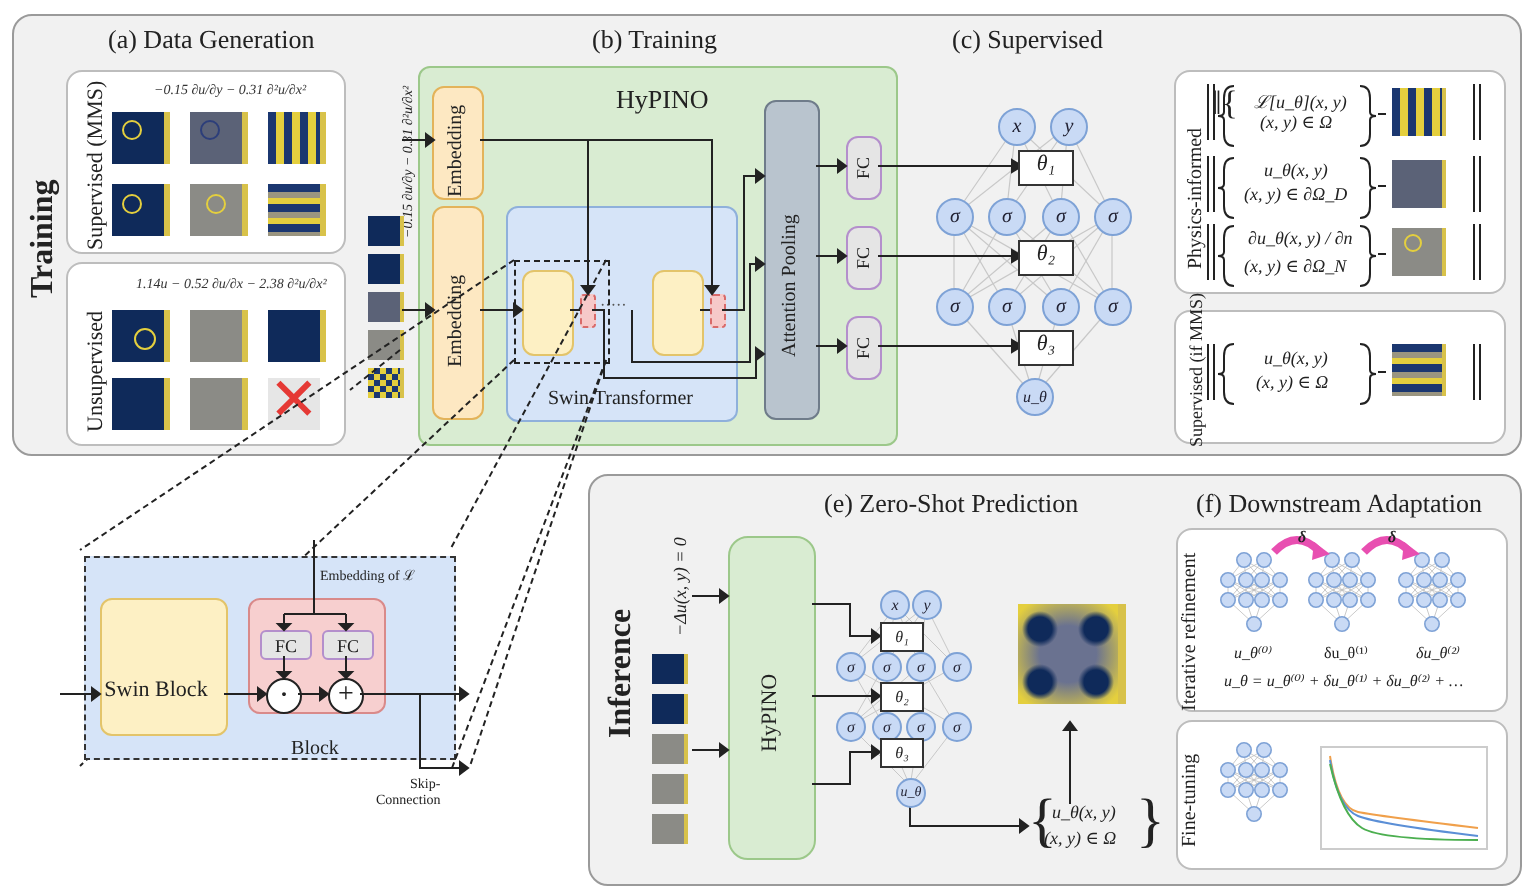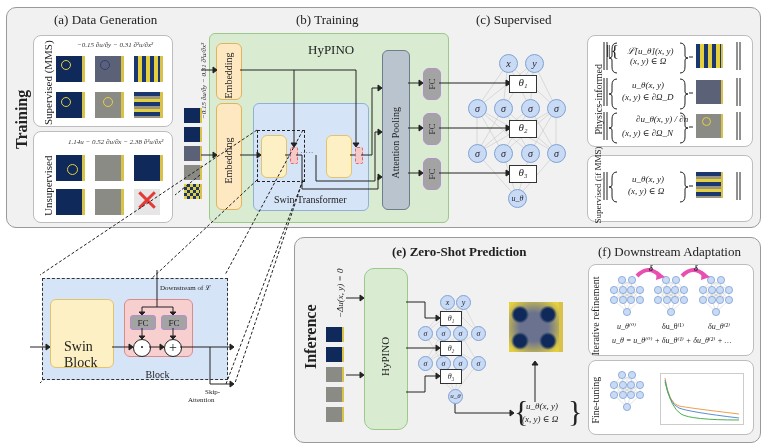--- a/index.html
+++ b/index.html
@@ -17,21 +17,21 @@
   .slate{background:#5b6277;}
   .wave{background:repeating-linear-gradient(90deg,#1b3770 0 4px,#e4cf3e 4px 8px);}
   .waveh{background:repeating-linear-gradient(180deg,#1b3770 0 4px,#9a9580 4px 7px,#e4cf3e 7px 10px);}
   .check{background:repeating-conic-gradient(#1b3770 0 25%,#e4cf3e 0 50%) 0 0/6px 6px;}
   .ring{position:absolute;border:1.5px solid #e4cf3e;border-radius:50%;}
   .box{position:absolute;border-radius:6px;}
   .orange{background:#fde8c2;border:1.5px solid #e3b35a;}
   .yellowbox{background:#fdf0c4;border:1.5px solid #e3c46a;}
   .blue{background:#d6e4f8;border:1.5px solid #8fb0db;}
   .green{background:#d9ecd2;border:1.5px solid #9cc88a;}
-  .purple{background:#a3a3a3;border:1.5px solid #b48fcc;}
+  .purple{background:#e5e5e5;border:1.5px solid #b48fcc;}
   .pink{background:#f6c9c9;border:1.5px dashed #d86a6a;}
   .slatebox{background:#b9c4ce;border:1.5px solid #6f7c8a;}
   .filmbox{background:#f7cfcf;border:1.5px solid #d98a8a;}
   .node{position:absolute;width:17px;height:17px;border-radius:50%;background:#c9daf5;border:1.2px solid #7ea2d6;font-size:10px;font-style:italic;text-align:center;line-height:17px;color:#223;}
   .theta{position:absolute;background:#fff;border:1.5px solid #333;font-size:11px;font-style:italic;text-align:center;}
   .norm{position:absolute;font-size:9px;font-style:italic;white-space:nowrap;color:#222;}
   svg{position:absolute;left:0;top:0;overflow:visible;}
   .fc-txt{font-size:10px;display:flex;align-items:center;justify-content:center;}
 </style>
 </head>
@@ -165,21 +165,21 @@
 <div class="ttl" style="left:660px;top:12px;margin-top:48px;">(d) Evaluation</div>
 <div class="sub" style="left:587px;top:35px;width:164px;height:110px;"></div>
 <div class="vlab" style="left:553px;top:84px;width:90px;font-size:10px;">Physics-informed</div>
 <div class="norm" style="left:606px;top:42px;"><span style="font-size:17px;font-style:normal;">‖{</span></div>
 <div class="norm" style="left:627px;top:44px;">ℒ[u_θ](x, y)</div>
 <div class="norm" style="left:630px;top:56px;">(x, y) ∈ Ω</div>
 <div class="thumb wave" style="left:696px;top:44px;width:25px;height:24px;border-right-width:2px;"></div>
 <div class="norm" style="left:632px;top:80px;">u_θ(x, y)</div>
 <div class="norm" style="left:622px;top:92px;">(x, y) ∈ ∂Ω_D</div>
 <div class="thumb slate" style="left:696px;top:80px;width:25px;height:24px;border-right-width:2px;"></div>
-<div class="norm" style="left:624px;top:114px;margin-left:12px;">∂u_θ(x, y) / ∂n</div>
+<div class="norm" style="left:624px;top:114px;">∂u_θ(x, y) / ∂n</div>
 <div class="norm" style="left:622px;top:128px;">(x, y) ∈ ∂Ω_N</div>
 <div class="thumb grey" style="left:696px;top:114px;width:25px;height:24px;border-right-width:2px;">
     <div class="ring" style="left:6px;top:3px;width:7px;height:7px;"></div>
   </div>
 
 <div class="sub" style="left:587px;top:155px;width:164px;height:65px;"></div>
 <div class="vlab" style="left:558px;top:180px;width:80px;font-size:9px;white-space:normal;text-align:center;">Supervised (if MMS)</div>
 <div class="norm" style="left:632px;top:174px;">u_θ(x, y)</div>
 <div class="norm" style="left:628px;top:186px;">(x, y) ∈ Ω</div>
 <div class="thumb waveh" style="left:696px;top:172px;width:25px;height:26px;border-right-width:2px;"></div>
@@ -249,30 +249,30 @@
     <line x1="257" y1="130" x2="40" y2="275"></line>
     <line x1="303" y1="130" x2="225" y2="275"></line>
     <line x1="303" y1="180" x2="235" y2="383"></line>
     <line x1="257" y1="180" x2="40" y2="383"></line>
     <line x1="200" y1="175" x2="175" y2="195"></line>
   </g>
 </svg>
 
 <div class="abs" style="left:42px;top:278px;width:184px;height:100px;background:#d6e4f8;border:1.2px dashed #333;"></div>
 <div class="box yellowbox" style="left:50px;top:299px;width:62px;height:67px;"></div>
-<div class="abs" style="left:64px;top:339px;font-size:14px;width:52px;text-align:left;">Swin Block</div>
+<div class="abs" style="left:52px;top:339px;font-size:11px;width:52px;text-align:center;">Swin Block</div>
 <div class="box filmbox" style="left:124px;top:299px;width:67px;height:56px;"></div>
 <div class="abs" style="left:124px;top:369px;width:67px;text-align:center;font-size:10px;">Block</div>
 <div class="box purple fc-txt" style="left:130px;top:315px;width:24px;height:13px;border-radius:3px;font-size:9px;">FC</div>
 <div class="box purple fc-txt" style="left:161px;top:315px;width:24px;height:13px;border-radius:3px;font-size:9px;">FC</div>
 <div class="abs" style="left:133px;top:339px;width:16px;height:16px;border-radius:50%;background:#fff;border:1.2px solid #222;text-align:center;line-height:15px;font-size:12px;font-weight:bold;">·</div>
 <div class="abs" style="left:164px;top:339px;width:16px;height:16px;border-radius:50%;background:#fff;border:1.2px solid #222;text-align:center;line-height:15px;font-size:14px;">+</div>
-<div class="abs" style="left:160px;top:283px;font-size:7px;">Downstream of ℒ</div>
+<div class="abs" style="left:160px;top:283px;font-size:7px;">Embedding of ℒ</div>
 <div class="abs" style="left:205px;top:388px;font-size:7px;">Skip-</div>
-<div class="abs" style="left:188px;top:396px;font-size:7px;">Attention</div>
+<div class="abs" style="left:188px;top:396px;font-size:7px;">Connection</div>
 <svg width="768" height="447">
   <g stroke="#222" stroke-width="1" fill="#222">
     <line x1="30" y1="347" x2="46" y2="347"></line>
       <polygon points="46,344 50,347 46,350"></polygon>
     <line x1="112" y1="347" x2="129" y2="347"></line>
       <polygon points="129,344 133,347 129,350"></polygon>
     <line x1="149" y1="347" x2="160" y2="347"></line>
       <polygon points="160,344 164,347 160,350"></polygon>
     <line x1="180" y1="347" x2="230" y2="347"></line>
       <polygon points="230,344 234,347 230,350"></polygon>
@@ -290,21 +290,21 @@
       <polygon points="170,336 173,339 176,336"></polygon>
   </g>
   <g stroke="#222" stroke-width="1" stroke-dasharray="3,2" fill="none">
     <line x1="226" y1="384" x2="303" y2="180"></line>
   </g>
 </svg>
 
 <div class="panel" style="left:294px;top:237px;width:465px;height:204px;"></div>
 <div class="vlab bold" style="left:276px;top:325px;width:70px;">Inference</div>
 
-<div class="ttl" style="left:392px;top:244px;font-weight:bold;">(e) Zero-Shot Prediction</div>
+<div class="ttl" style="left:412px;top:244px;">(e) Zero-Shot Prediction</div>
 <div class="vlab" style="left:305px;top:278px;width:70px;font-size:9px;font-style:italic;">−Δu(x, y) = 0</div>
 <div class="thumb navy" style="left:326px;top:327px;width:16px;height:15px;border-right-width:2px;"></div>
 <div class="thumb navy" style="left:326px;top:347px;width:16px;height:15px;border-right-width:2px;"></div>
 <div class="thumb grey" style="left:326px;top:367px;width:16px;height:15px;border-right-width:2px;"></div>
 <div class="thumb grey" style="left:326px;top:387px;width:16px;height:15px;border-right-width:2px;"></div>
 <div class="thumb grey" style="left:326px;top:407px;width:16px;height:15px;border-right-width:2px;"></div>
 <div class="box green" style="left:364px;top:268px;width:42px;height:160px;border-radius:10px;"></div>
 <div class="vlab" style="left:355px;top:340px;width:60px;font-size:11px;">HyPINO</div>
 
 <svg width="768" height="447">

